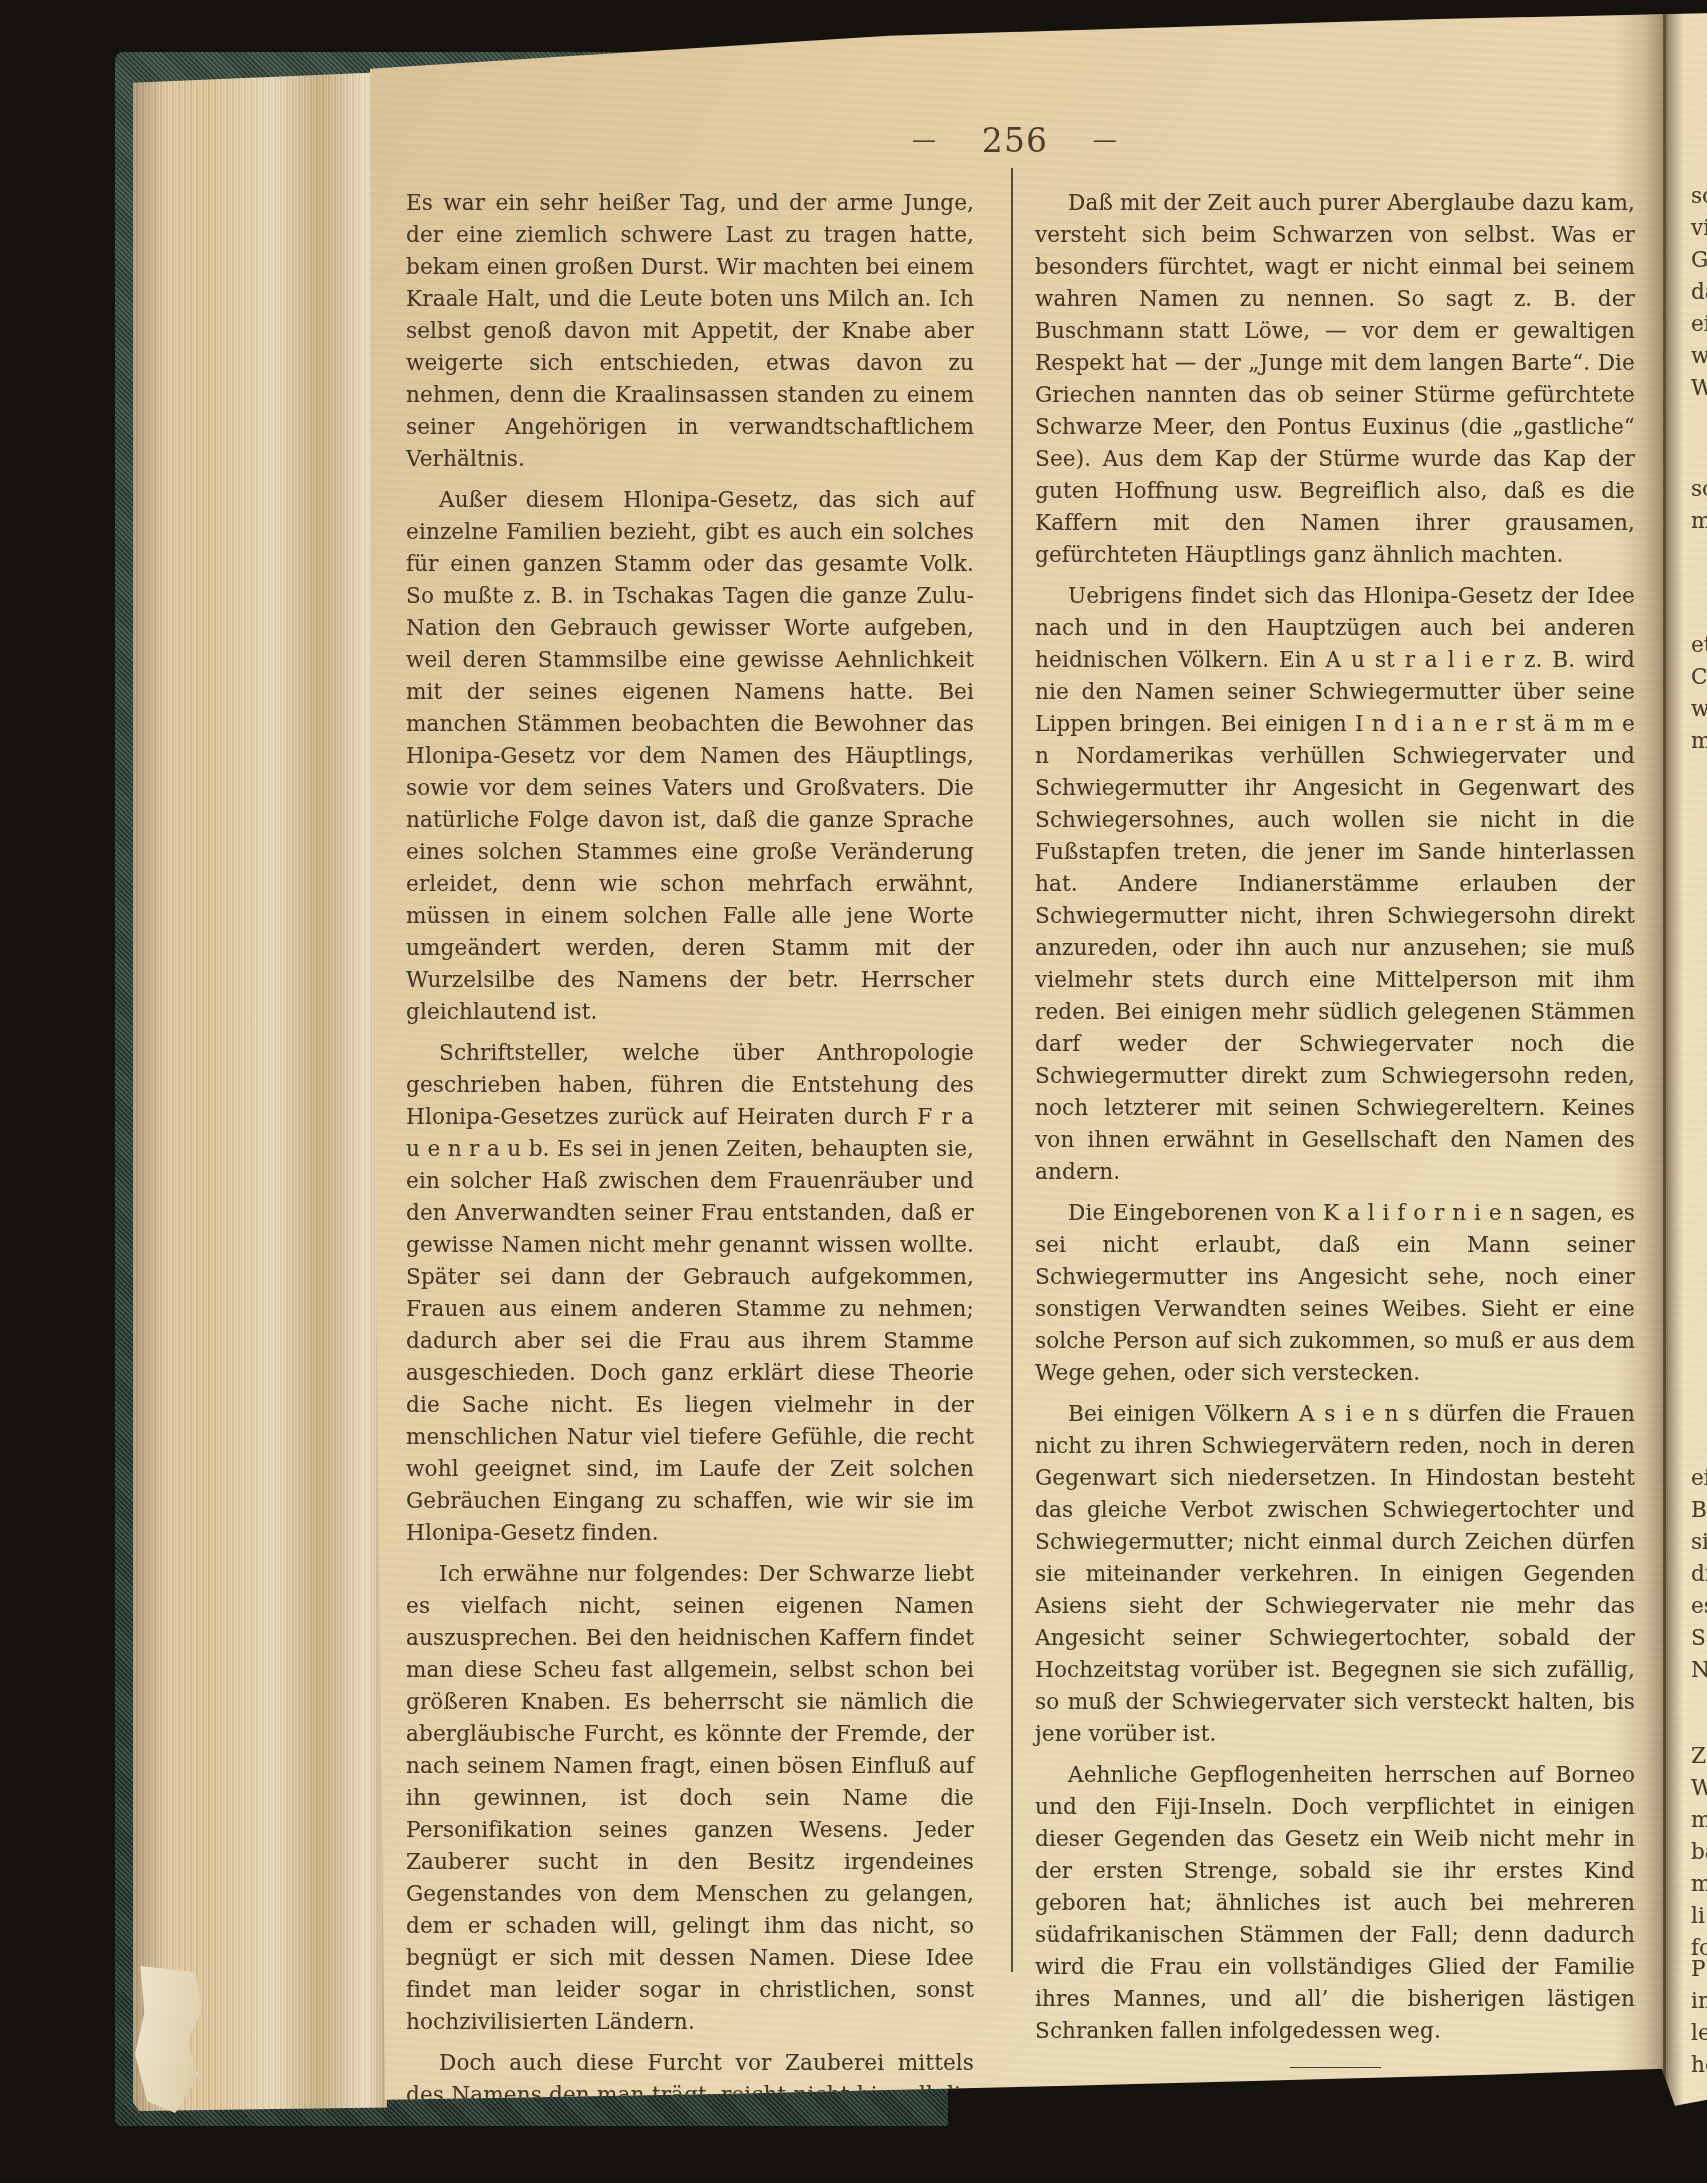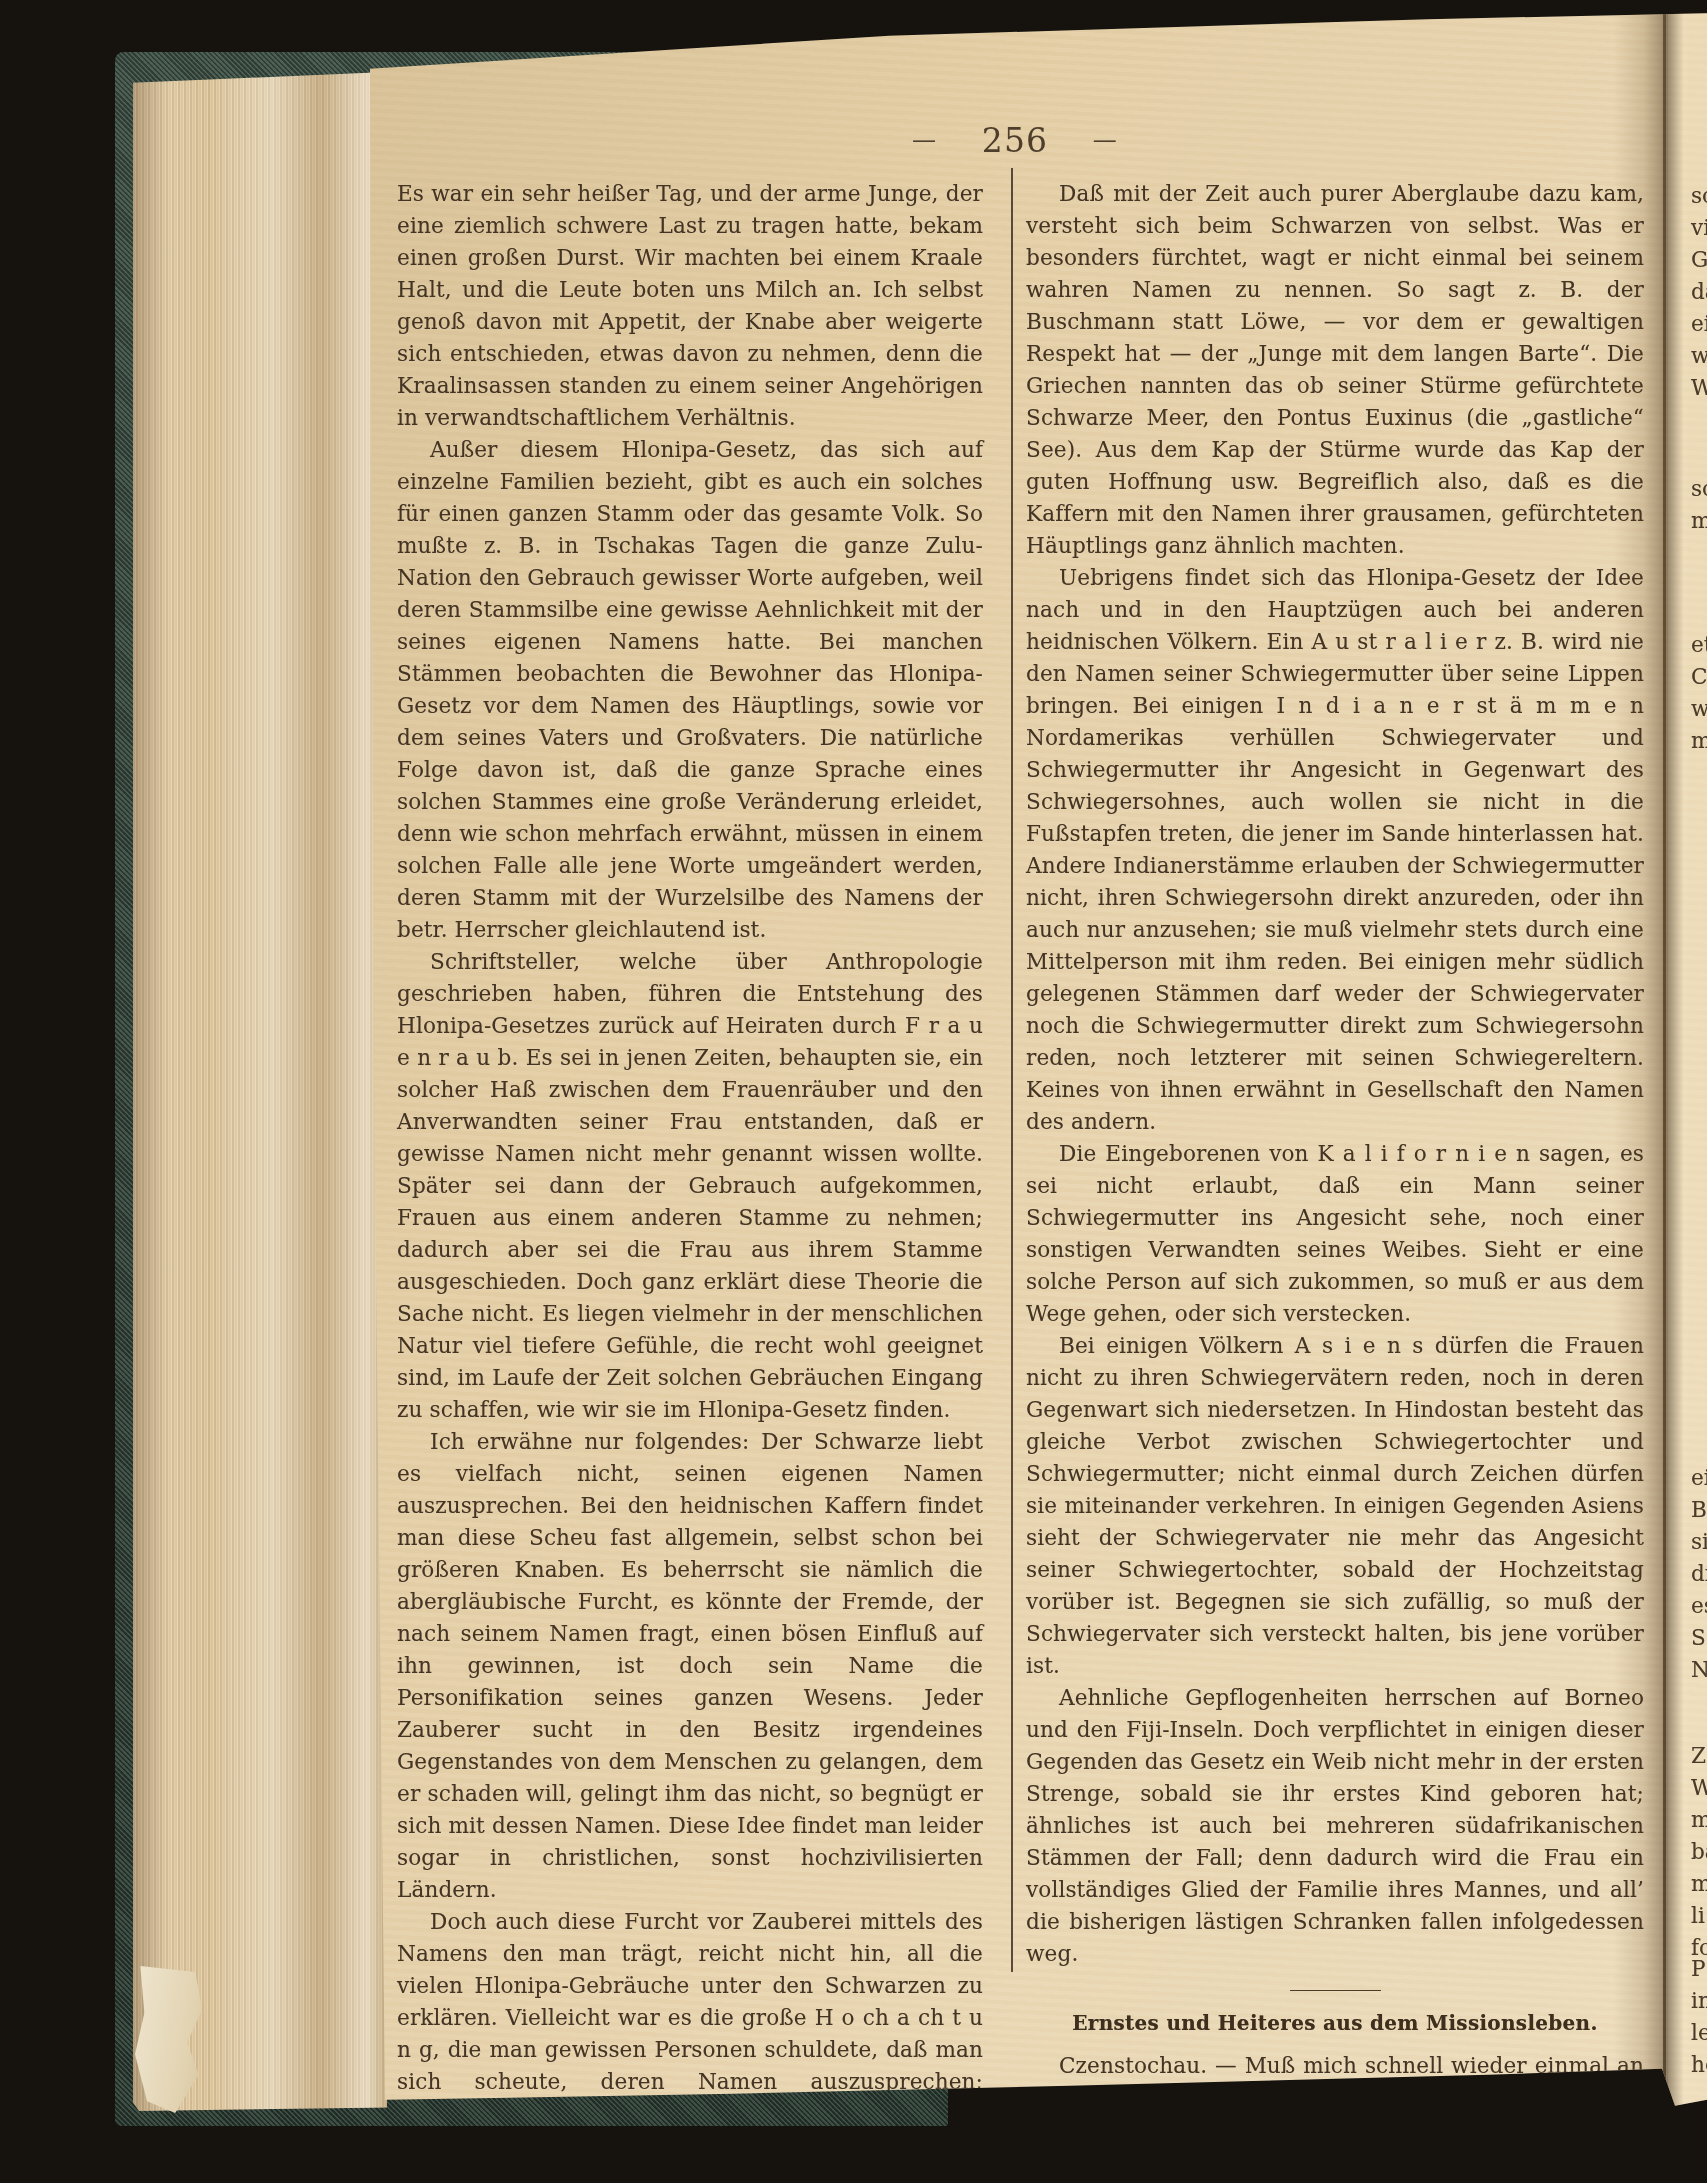--- a/index.html
+++ b/index.html
@@ -69,21 +69,21 @@
   }
   
   .col{
     position:absolute;top:167px;
     font-size:21.6px;line-height:32px;color:#443424;
     text-align:justify;letter-spacing:0.1px;
     text-shadow:0 0 0.6px rgba(68,52,36,.25);
   }
   .col-left{left:47px;width:586px;}
   .col-right{left:676px;width:618px;}
-  .col p{margin:0;text-indent:33px;}
+  .col p{margin:9px;text-indent:33px;}
   .col p.no-indent{text-indent:0;}
   .section-separator{
     width:91px;height:0;border:0;border-top:1.8px solid #4c3b27;
     margin:20.4px auto 14.4px auto;
   }
   .section-heading{
     margin:0 0 10.8px 0;font-size:20px;line-height:34px;font-weight:bold;
     text-align:center;text-indent:0;color:#3d2e1e;letter-spacing:0.3px;
     text-shadow:0 0 0.6px rgba(61,46,30,.5);
   }

